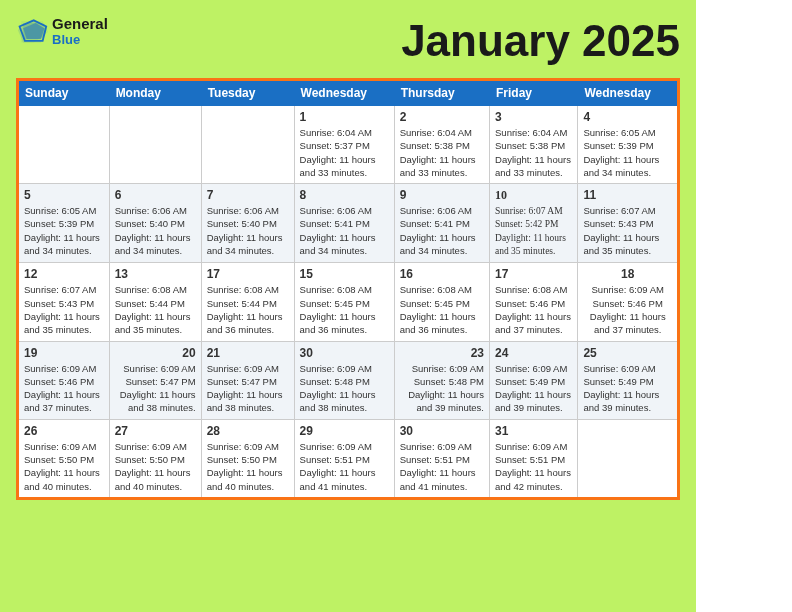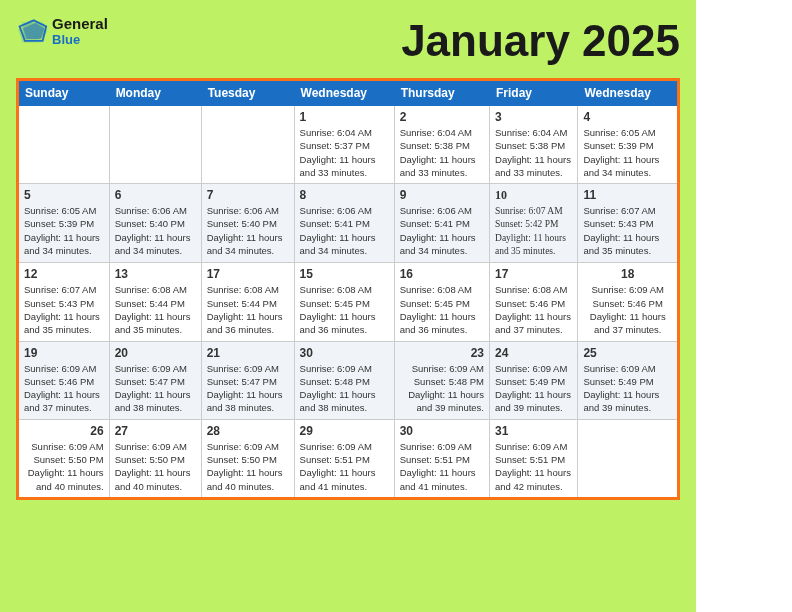--- a/index.html
+++ b/index.html
@@ -208,21 +208,21 @@
           <td style="background: rgb(255, 255, 255); text-align: center;">
             <span class="day-num">18</span>
             <div class="cell-info"><span>Sunrise: 6:09 AM</span><br><span>Sunset: 5:46 PM</span><br><span>Daylight: 11 hours and 37 minutes.</span></div>
           </td>
         </tr>
         <tr>
           <td style="background: rgb(240, 244, 248);">
             <span class="day-num">19</span>
             <div class="cell-info"><span>Sunrise: 6:09 AM</span><br><span>Sunset: 5:46 PM</span><br><span>Daylight: 11 hours and 37 minutes.</span></div>
           </td>
-          <td style="background: rgb(240, 244, 248);">
+          <td style="background: rgb(240, 244, 248); text-align: right;">
             <span class="day-num">20</span>
             <div class="cell-info"><span>Sunrise: 6:09 AM</span><br><span>Sunset: 5:47 PM</span><br><span>Daylight: 11 hours and 38 minutes.</span></div>
           </td>
           <td style="background: rgb(240, 244, 248);">
             <span class="day-num">21</span>
             <div class="cell-info"><span>Sunrise: 6:09 AM</span><br><span>Sunset: 5:47 PM</span><br><span>Daylight: 11 hours and 38 minutes.</span></div>
           </td>
           <td style="background: rgb(240, 244, 248);">
             <span class="day-num">30</span>
             <div class="cell-info"><span>Sunrise: 6:09 AM</span><br><span>Sunset: 5:48 PM</span><br><span>Daylight: 11 hours and 38 minutes.</span></div>
@@ -234,21 +234,21 @@
           <td style="background: rgb(240, 244, 248); margin-top: 38px;">
             <span class="day-num">24</span>
             <div class="cell-info"><span>Sunrise: 6:09 AM</span><br><span>Sunset: 5:49 PM</span><br><span>Daylight: 11 hours and 39 minutes.</span></div>
           </td>
           <td style="background: rgb(240, 244, 248);">
             <span class="day-num">25</span>
             <div class="cell-info"><span>Sunrise: 6:09 AM</span><br><span>Sunset: 5:49 PM</span><br><span>Daylight: 11 hours and 39 minutes.</span></div>
           </td>
         </tr>
         <tr>
-          <td style="background: rgb(255, 255, 255); text-align: right;">
+          <td style="background: rgb(255, 255, 255);">
             <span class="day-num">26</span>
             <div class="cell-info"><span>Sunrise: 6:09 AM</span><br><span>Sunset: 5:50 PM</span><br><span>Daylight: 11 hours and 40 minutes.</span></div>
           </td>
           <td style="background: rgb(255, 255, 255);">
             <span class="day-num">27</span>
             <div class="cell-info"><span>Sunrise: 6:09 AM</span><br><span>Sunset: 5:50 PM</span><br><span>Daylight: 11 hours and 40 minutes.</span></div>
           </td>
           <td style="background: rgb(255, 255, 255);">
             <span class="day-num">28</span>
             <div class="cell-info"><span>Sunrise: 6:09 AM</span><br><span>Sunset: 5:50 PM</span><br><span>Daylight: 11 hours and 40 minutes.</span></div>

